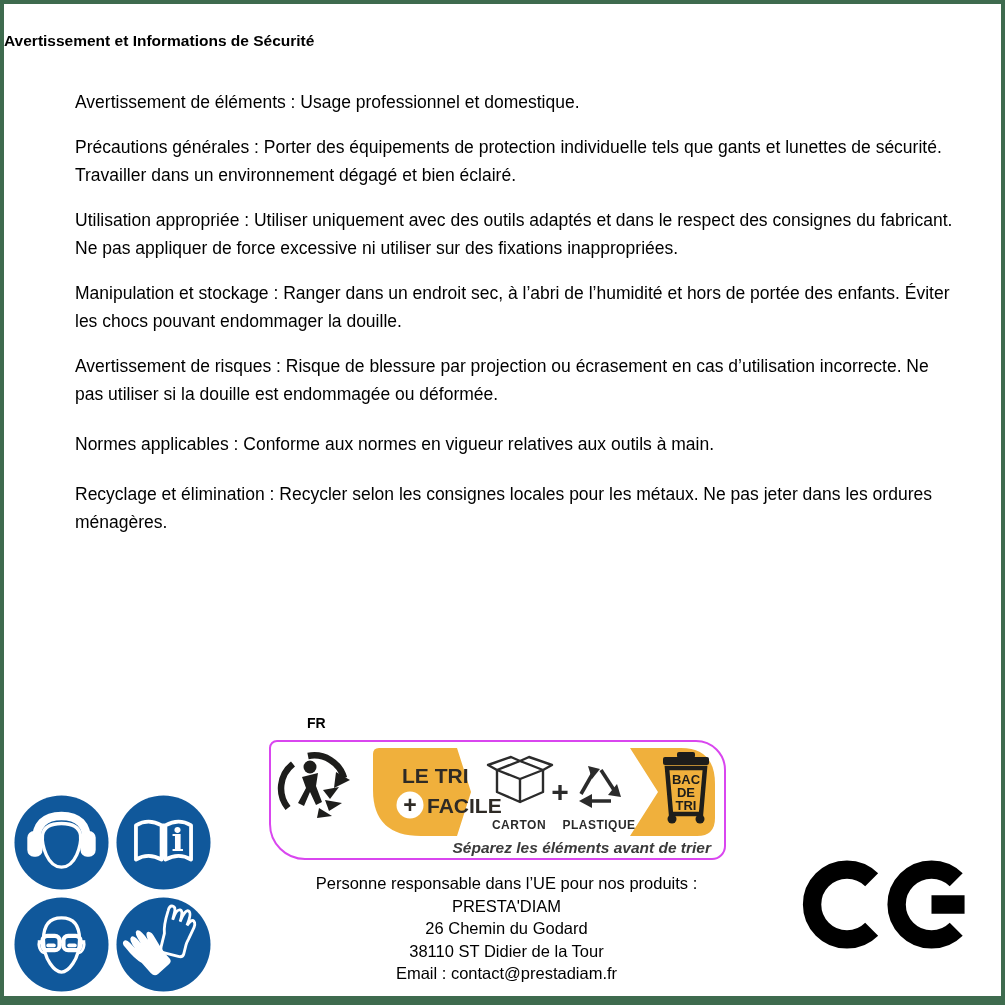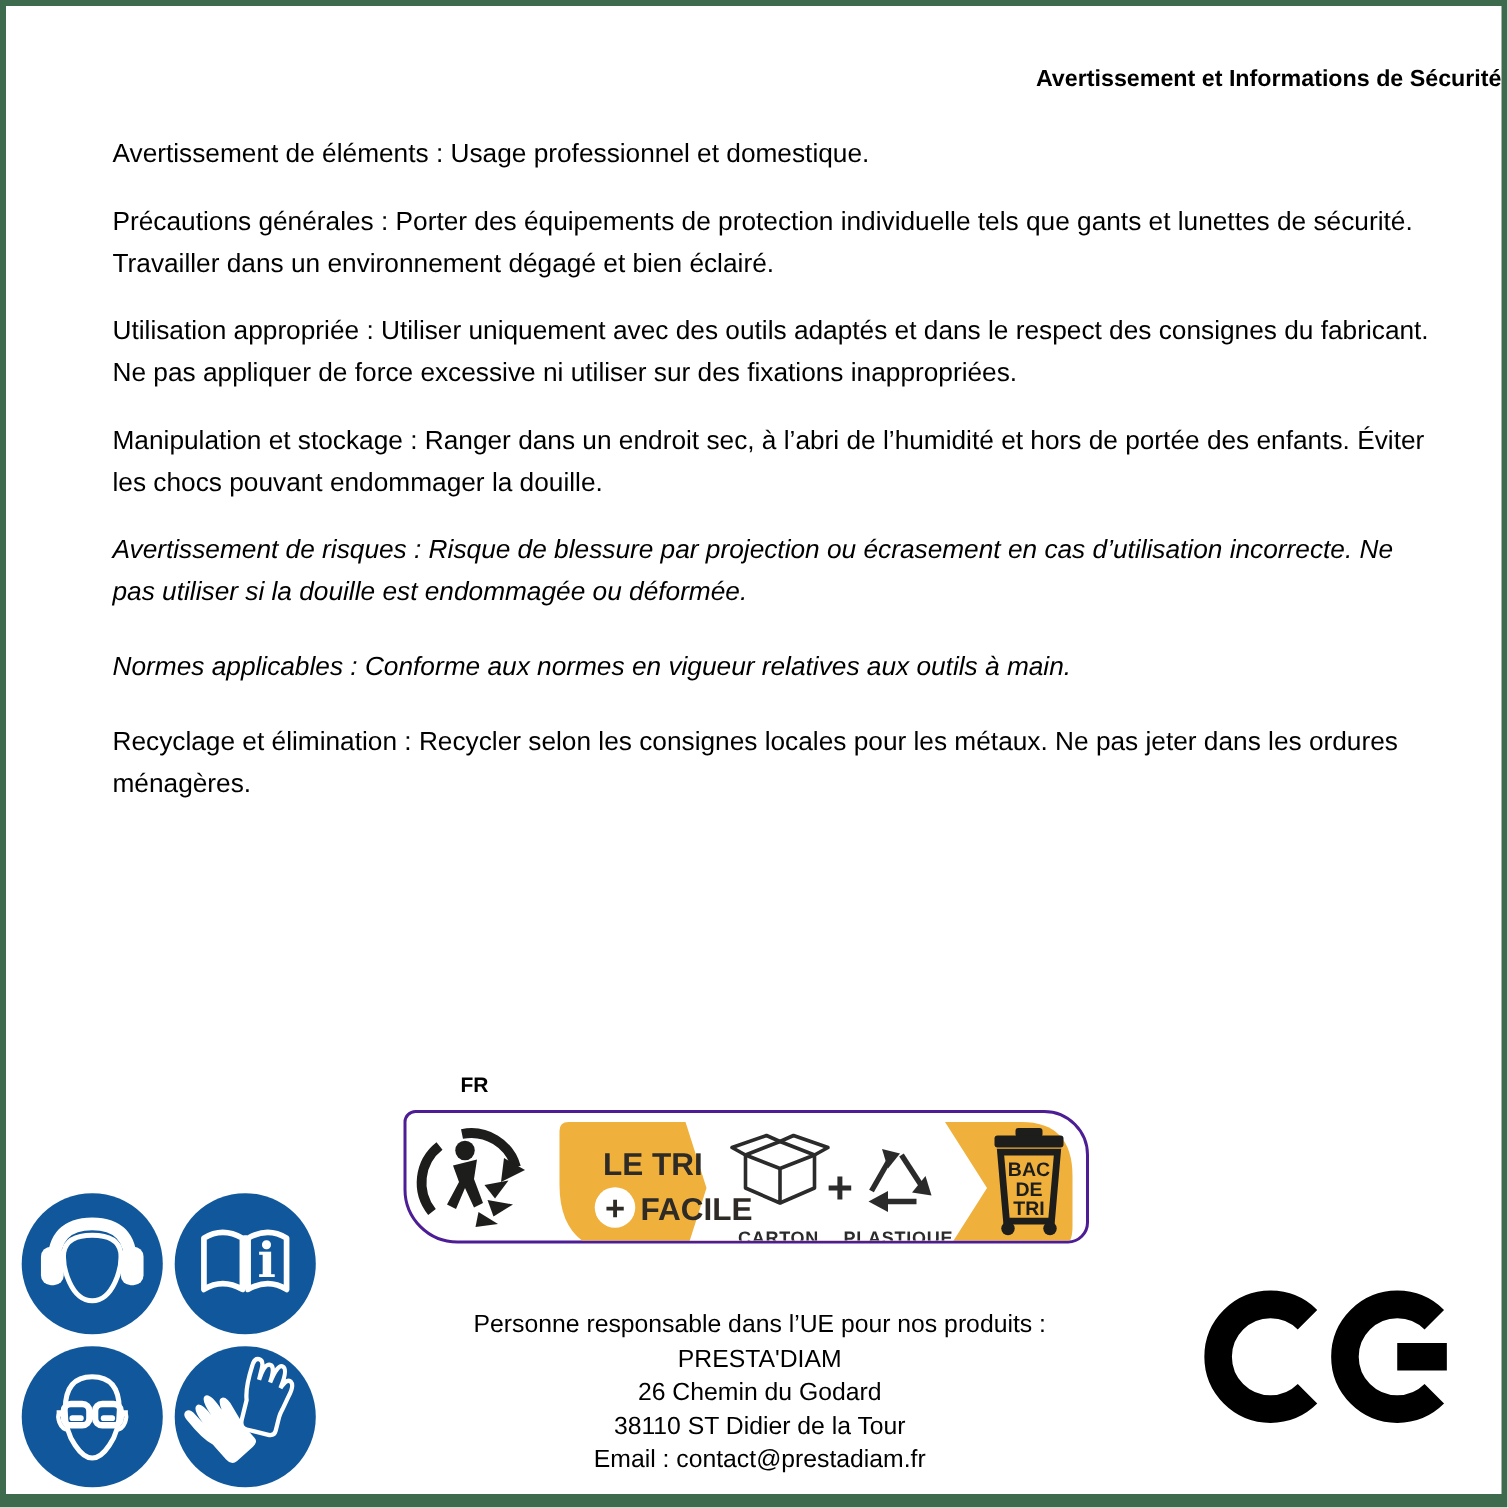--- a/index.html
+++ b/index.html
@@ -4,41 +4,41 @@
 <style>
   * { box-sizing: border-box; margin: 0; padding: 0; }
   html,body { width:1005px; height:1005px; background:#ffffff; }
   body { font-family:"Liberation Sans", sans-serif; color:#000; }
   .page {
     position:relative; width:1005px; height:1005px; background:#fff;
     border:4px solid #3e6b4e; border-bottom-width:9px; overflow:hidden;
   }
   .doc-title {
     position:absolute; top:28px; left:0; width:100%;
-    text-align:right; font-weight:bold; font-size:15.5px;margin-top:12px;
+    text-align:left; font-weight:bold; font-size:15.5px;
   }
   .content {
     position:absolute; top:84px; left:71px; width:880px;
     font-size:17.5px; line-height:28px;
   }
   .content p { margin:0 0 17px 0; }
-  .content p.sp { margin-bottom:22px;font-style:italic; }
+  .content p.sp { margin-bottom:22px; }
 
   
   .icons-grid {
     position:absolute; left:10px; top:791px;
     display:grid; grid-template-columns:95px 95px; grid-auto-rows:95px; gap:7px;
   }
   .icons-grid svg { display:block; }
 
   
   .fr-label { position:absolute; left:267px; top:711px; font-weight:bold; font-size:14px;padding-left:36px; }
   .tri-banner {
-    position:absolute; left:265px; top:736px; width:457px; height:89px;
-    background:#fff; border:2px solid #4c1d95;
+    position:absolute; left:265px; top:736px; width:457px; height:120px;
+    background:#fff; border:2px solid #d946ef;
     border-radius:8px 30px 14px 36px; overflow:hidden;
   }
   .tri-banner svg { display:block; width:453px; height:117px; }
 
   
   .responsible {
     position:absolute; left:250px; top:868px; width:505px;
     text-align:center; font-weight:normal; font-size:16.5px; line-height:22.5px;
   }
 

